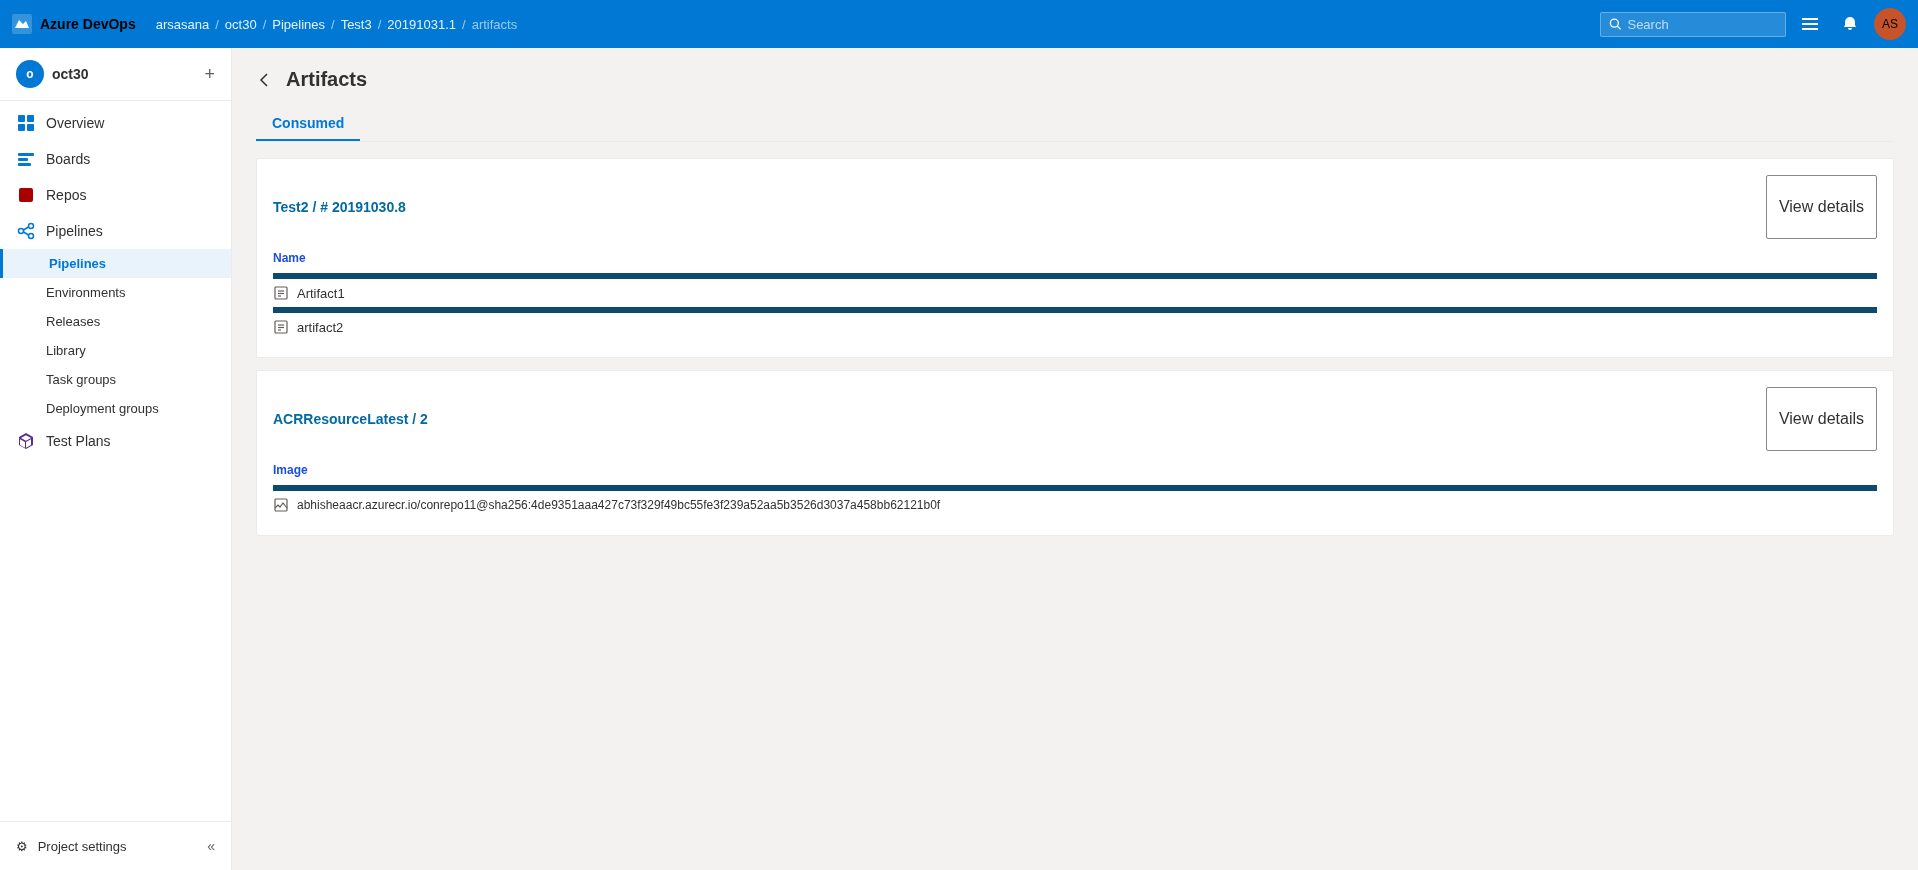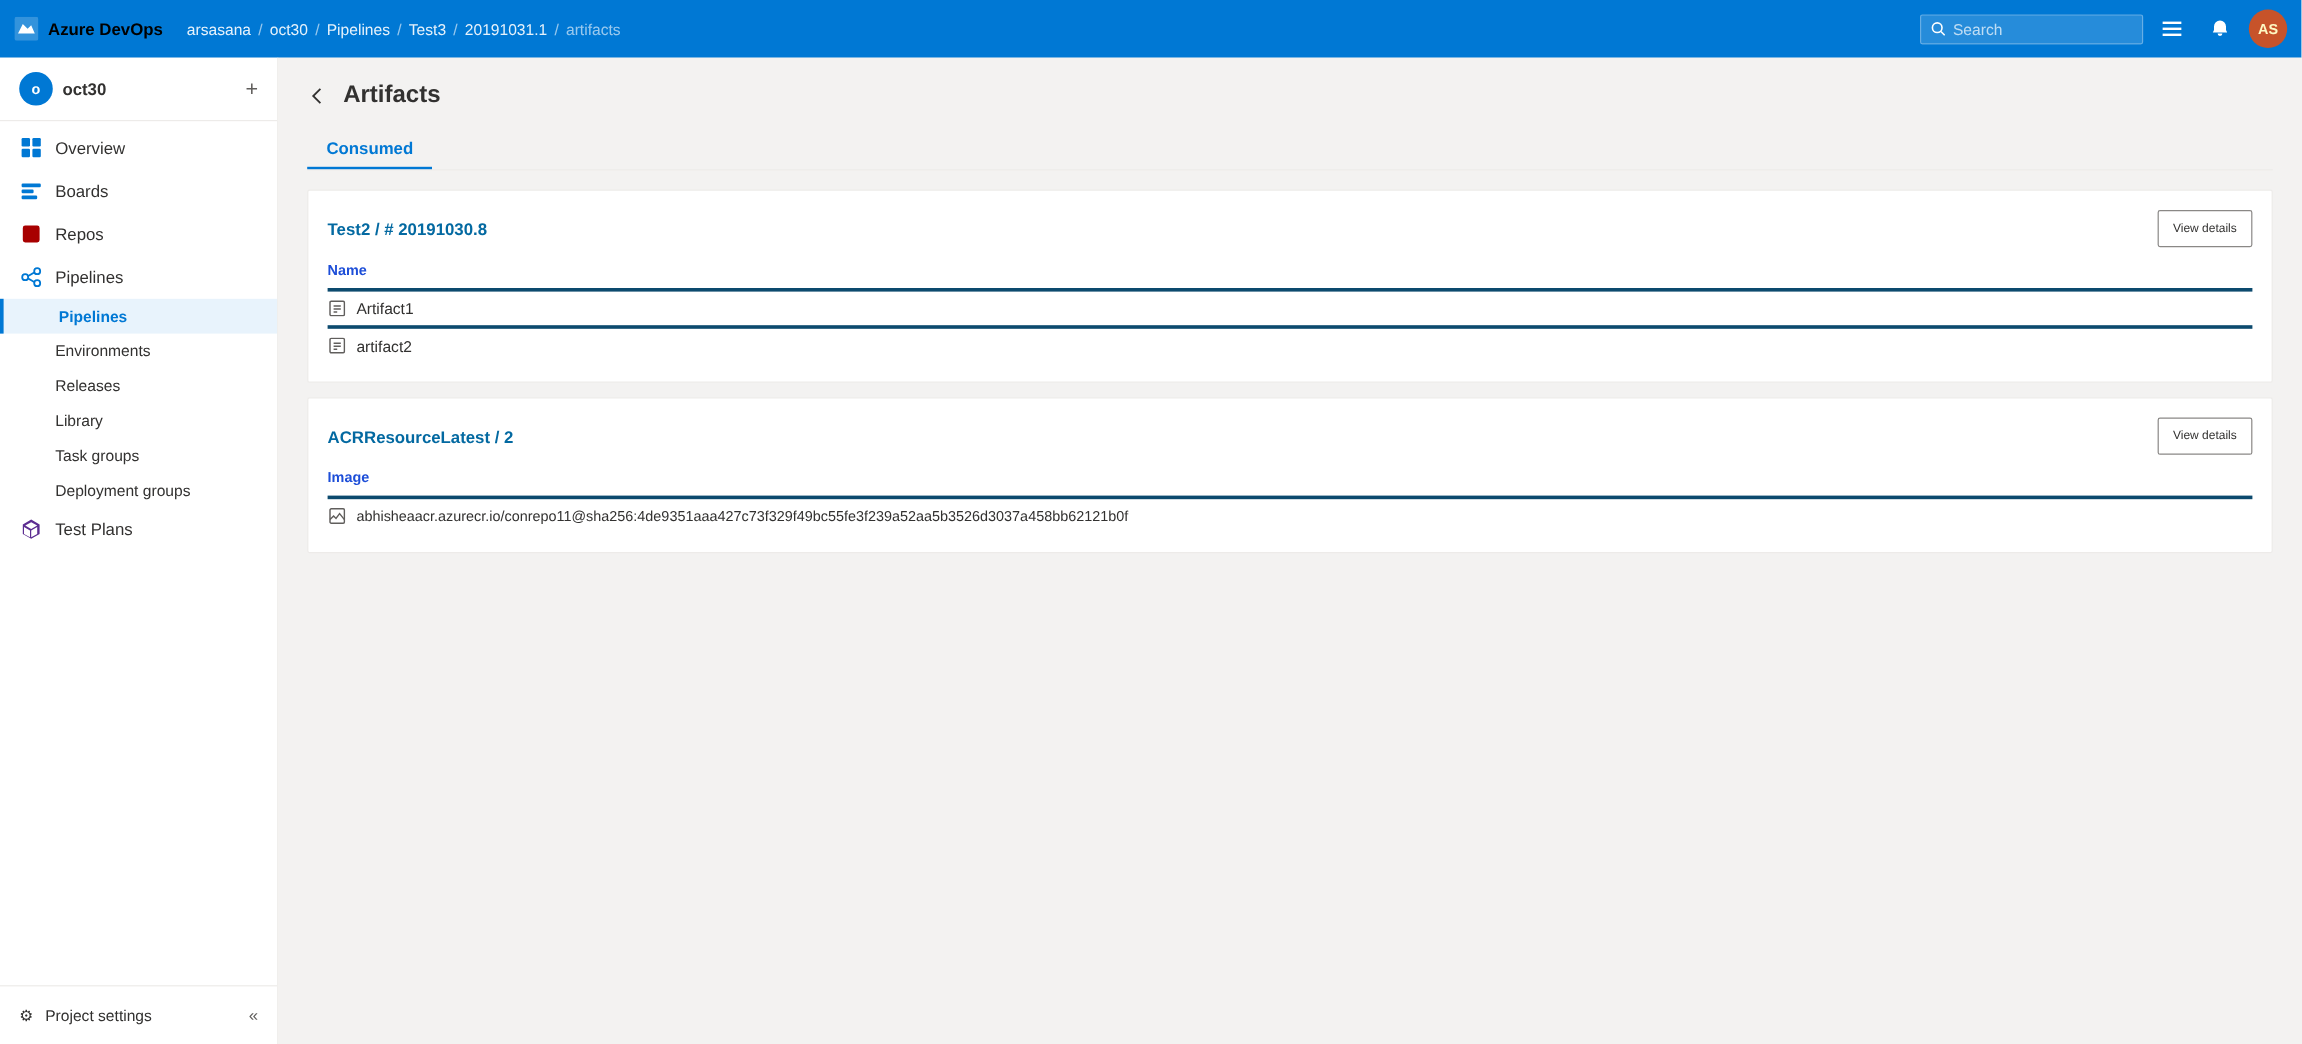--- a/index.html
+++ b/index.html
@@ -72,26 +72,26 @@
       padding: 4px 8px;
       font-size: 16px;
       display: flex;
       align-items: center;
     }
     .avatar {
       width: 32px;
       height: 32px;
       border-radius: 50%;
       background: #c7532a;
-      color: #fef9c3;
+      color: #000000;
       display: flex;
       align-items: center;
       justify-content: center;
       font-size: 12px;
-      font-weight: 700;
+      font-weight: 400;
       cursor: pointer;
     }
 
     
     .main-layout {
       display: flex;
       flex: 1;
       overflow: hidden;
     }
 
@@ -252,37 +252,37 @@
     }
     .artifact-card-title {
       font-size: 14px;
       font-weight: 600;
       color: #0369a1;
     }
     .view-details-btn {
       background: white;
       border: 1px solid #8a8886;
       border-radius: 2px;
-      padding: 9px 12px;
-      cursor: pointer;
-      font-size: 10px;
+      padding: 22px 12px;
+      cursor: pointer;
+      font-size: 16px;
       color: #323130;
     }
     .artifact-col-header {
       font-size: 12px;
       color: #1d4ed8;
       margin-bottom: 8px;
       font-weight: 600;
     }
     .artifact-item {
       display: flex;
       align-items: center;
       gap: 8px;
       padding: 6px 0;
-      border-top: 3px solid #0c4a6e;
+      border-top: 6px solid #0c4a6e;
       font-size: 13px;
       color: #323130;
     }
     .artifact-item-icon {
       width: 16px;
       height: 16px;
       display: flex;
       align-items: center;
       justify-content: center;
       color: #605e5c;

